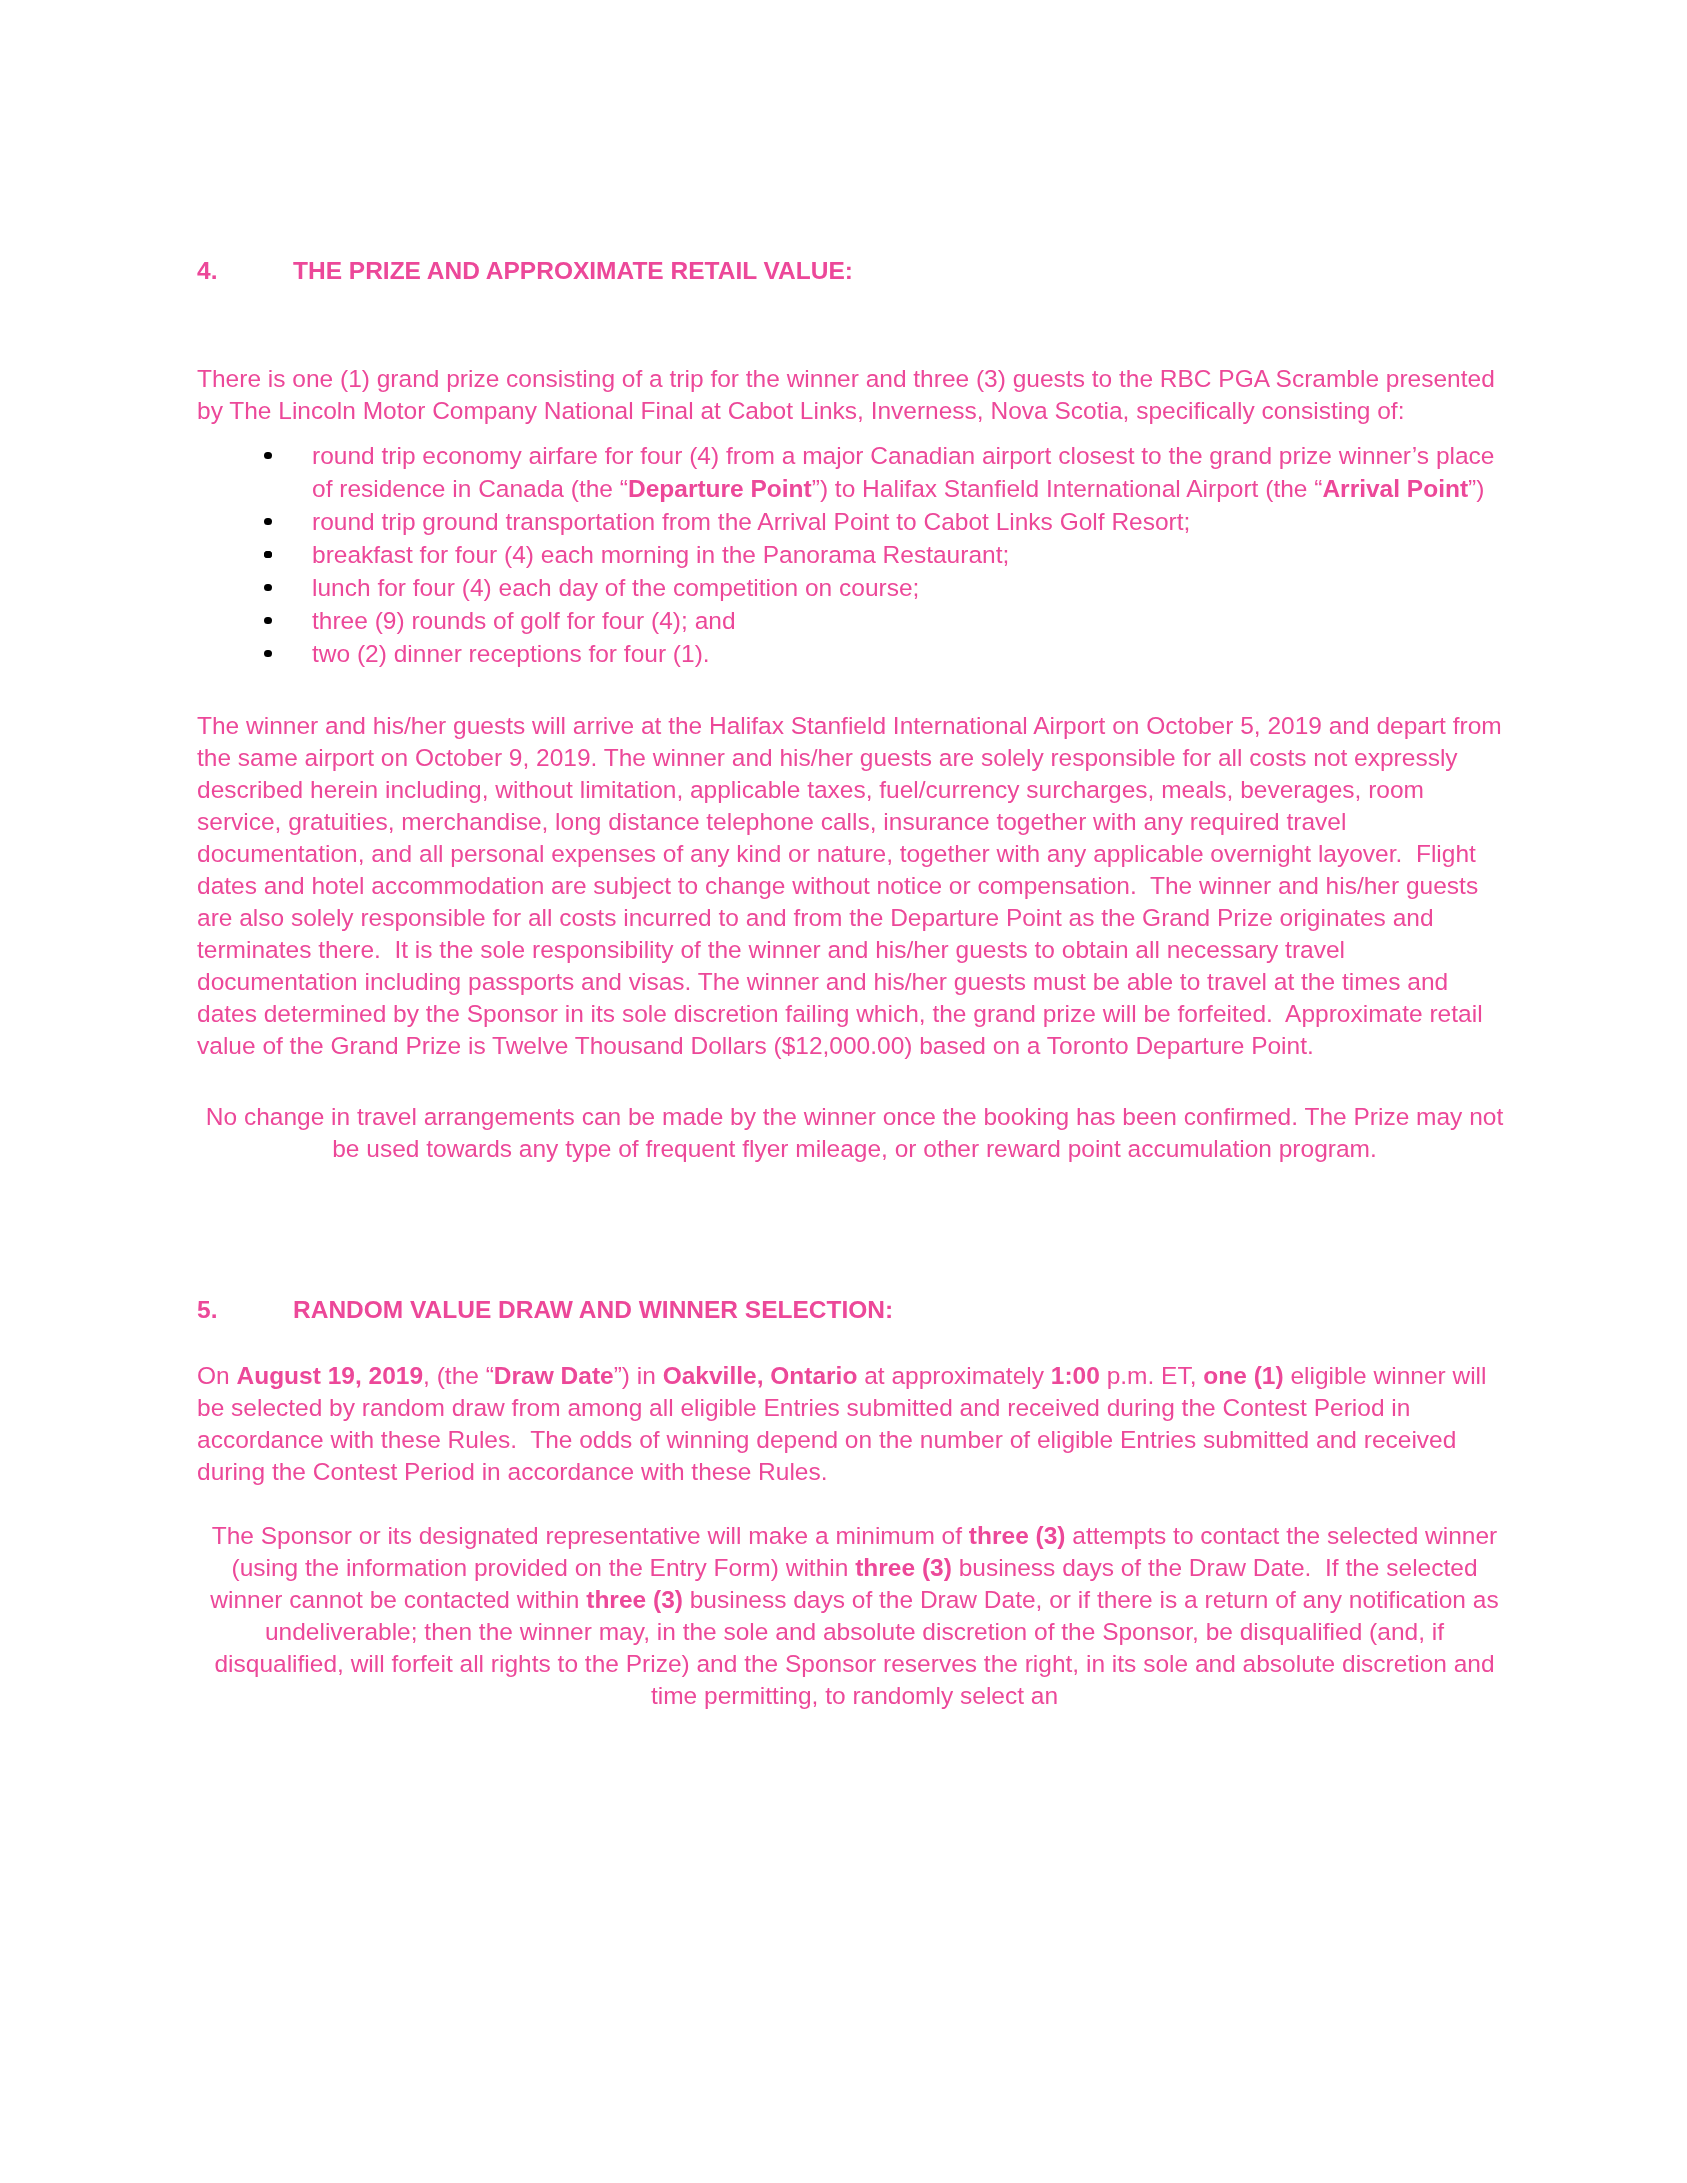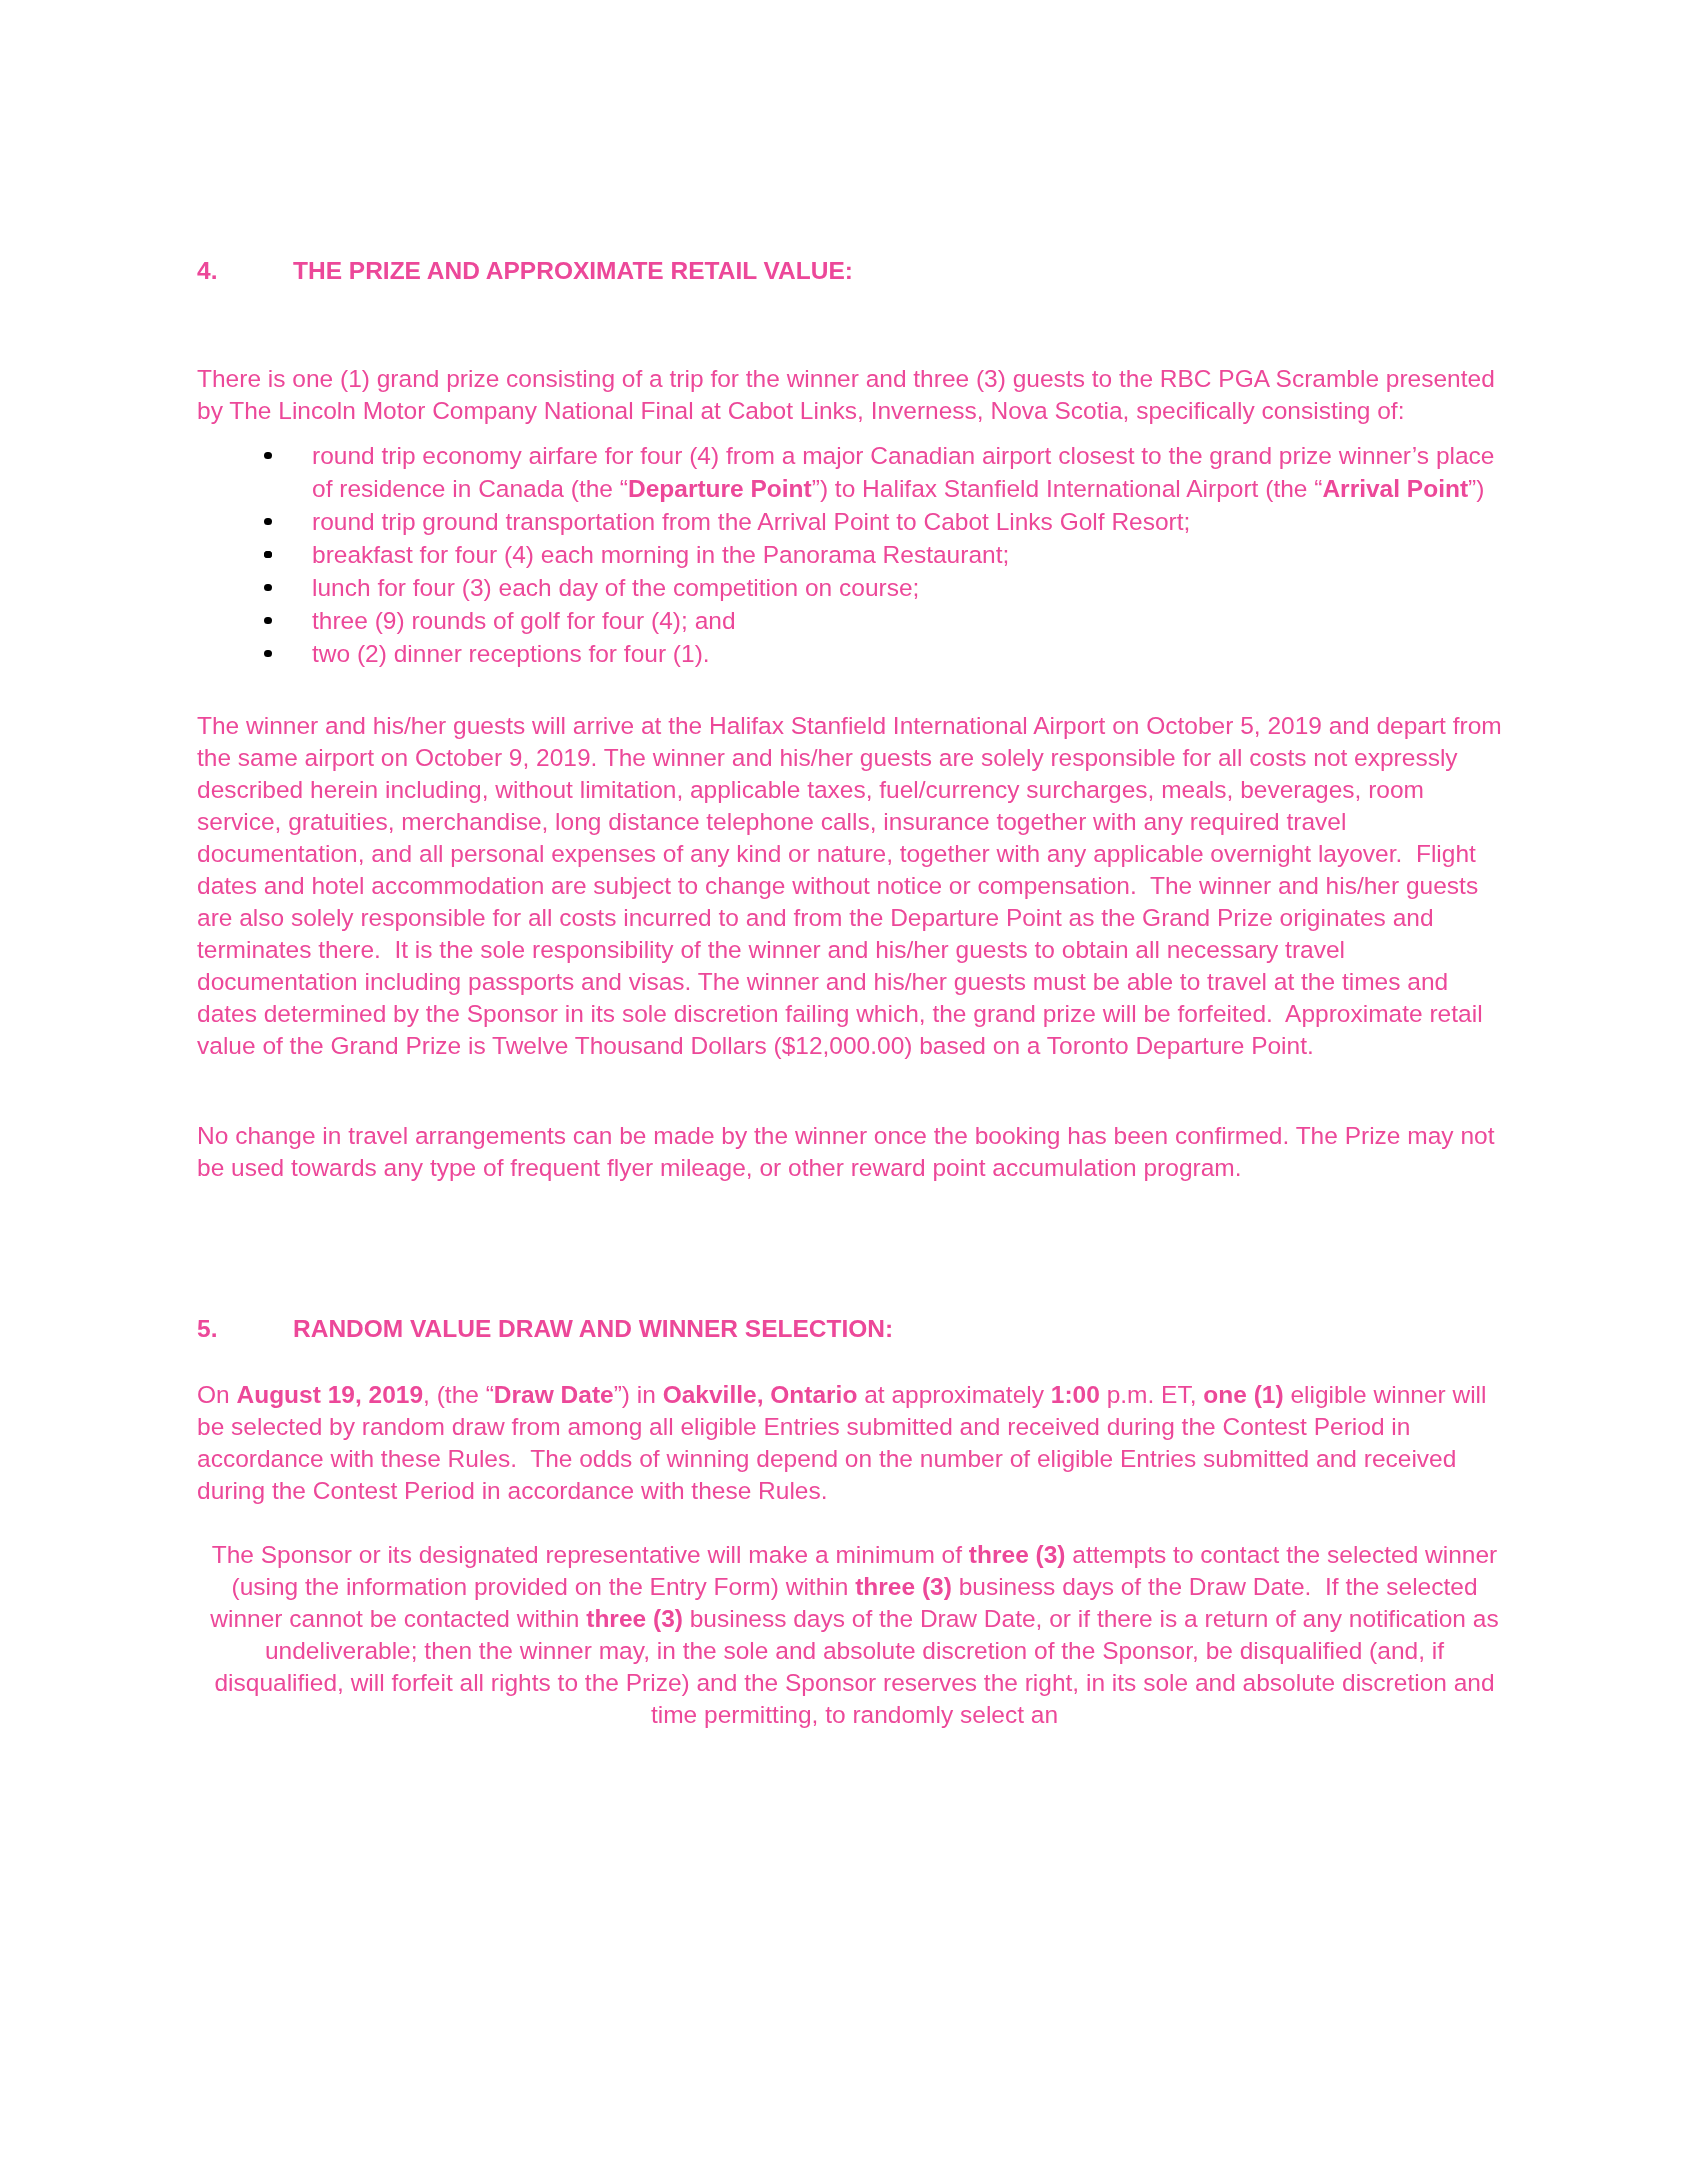--- a/index.html
+++ b/index.html
@@ -48,38 +48,38 @@
     height: 7.6px;
     border-radius: 50%;
     background: #000000;
   }
 
   
   .blk-0 { margin-top: 0; }
   .blk-1 { margin-top: 76px; }
   .blk-2 { margin-top: 46px; }
   .blk-3 { margin-top: 40px; }
-  .blk-4 { margin-top: 58px; }
+  .blk-4 { margin-top: 39px; text-align: center; }
   .blk-5 { margin-top: 129px; }
   .blk-6 { margin-top: 34px; }
   .blk-7 { margin-top: 32px; text-align: center; }
 </style>
 </head>
 <body>
 
 <div class="page">
   <div class="content">
       <div class="block heading blk-0"><span class="heading-number">4.</span><span class="heading-title">THE PRIZE AND APPROXIMATE RETAIL VALUE:</span></div>
       <p class="block para blk-1"><span class="run">There is one (1) grand prize consisting of a trip for the winner and three (3) guests to the RBC PGA Scramble presented by The Lincoln Motor Company National Final at Cabot Links, Inverness, Nova Scotia, specifically consisting of:</span></p>
       <ul class="block bullets blk-2">
         <li><span class="bullet-dot"></span><span class="bullet-text"><span class="run">round trip economy airfare for four (4) from a major Canadian airport closest to the grand prize winner’s place of residence in Canada (the “</span><span class="run bold">Departure Point</span><span class="run">”) to Halifax Stanfield International Airport (the “</span><span class="run bold">Arrival Point</span><span class="run">”)</span></span></li>
         <li><span class="bullet-dot"></span><span class="bullet-text"><span class="run">round trip ground transportation from the Arrival Point to Cabot Links Golf Resort;</span></span></li>
         <li><span class="bullet-dot"></span></li>
         <li><span class="bullet-dot"></span><span class="bullet-text"><span class="run">breakfast for four (4) each morning in the Panorama Restaurant;</span></span></li>
-        <li><span class="bullet-dot"></span><span class="bullet-text"><span class="run">lunch for four (3) each day of the competition on course;</span></span></li>
+        <li><span class="bullet-dot"></span><span class="bullet-text"><span class="run">lunch for four (4) each day of the competition on course;</span></span></li>
         <li><span class="bullet-dot"></span><span class="bullet-text"><span class="run">three (9) rounds of golf for four (4); and</span></span></li>
         <li><span class="bullet-dot"></span><span class="bullet-text"><span class="run">two (2) dinner receptions for four (1).</span></span></li>
       </ul>
       <p class="block para blk-3"><span class="run">The winner and his/her guests will arrive at the Halifax Stanfield International Airport on October 5, 2019 and depart from the same airport on October 9, 2019. The winner and his/her guests are solely responsible for all costs not expressly described herein including, without limitation, applicable taxes, fuel/currency surcharges, meals, beverages, room service, gratuities, merchandise, long distance telephone calls, insurance together with any required travel documentation, and all personal expenses of any kind or nature, together with any applicable overnight layover.  Flight dates and hotel accommodation are subject to change without notice or compensation.  The winner and his/her guests are also solely responsible for all costs incurred to and from the Departure Point as the Grand Prize originates and terminates there.  It is the sole responsibility of the winner and his/her guests to obtain all necessary travel documentation including passports and visas. The winner and his/her guests must be able to travel at the times and dates determined by the Sponsor in its sole discretion failing which, the grand prize will be forfeited.  Approximate retail value of the Grand Prize is Twelve Thousand Dollars ($12,000.00) based on a Toronto Departure Point.</span></p>
       <p class="block para blk-4"><span class="run">No change in travel arrangements can be made by the winner once the booking has been confirmed. The Prize may not be used towards any type of frequent flyer mileage, or other reward point accumulation program.</span></p>
       <div class="block heading blk-5"><span class="heading-number">5.</span><span class="heading-title">RANDOM VALUE DRAW AND WINNER SELECTION:</span></div>
       <p class="block para blk-6"><span class="run">On </span><span class="run bold">August 19, 2019</span><span class="run">, (the “</span><span class="run bold">Draw Date</span><span class="run">”) in </span><span class="run bold">Oakville, Ontario</span><span class="run"> at approximately </span><span class="run bold">1:00</span><span class="run"> p.m. ET, </span><span class="run bold">one (1)</span><span class="run"> eligible winner will be selected by random draw from among all eligible Entries submitted and received during the Contest Period in accordance with these Rules.  The odds of winning depend on the number of eligible Entries submitted and received during the Contest Period in accordance with these Rules.</span></p>
       <p class="block para blk-7"><span class="run">The Sponsor or its designated representative will make a minimum of </span><span class="run bold">three (3)</span><span class="run"> attempts to contact the selected winner (using the information provided on the Entry Form) within </span><span class="run bold">three (3)</span><span class="run"> business days of the Draw Date.  If the selected winner cannot be contacted within </span><span class="run bold">three (3)</span><span class="run"> business days of the Draw Date, or if there is a return of any notification as undeliverable; then the winner may, in the sole and absolute discretion of the Sponsor, be disqualified (and, if disqualified, will forfeit all rights to the Prize) and the Sponsor reserves the right, in its sole and absolute discretion and time permitting, to randomly select an</span></p>
     </div>
 </div>

